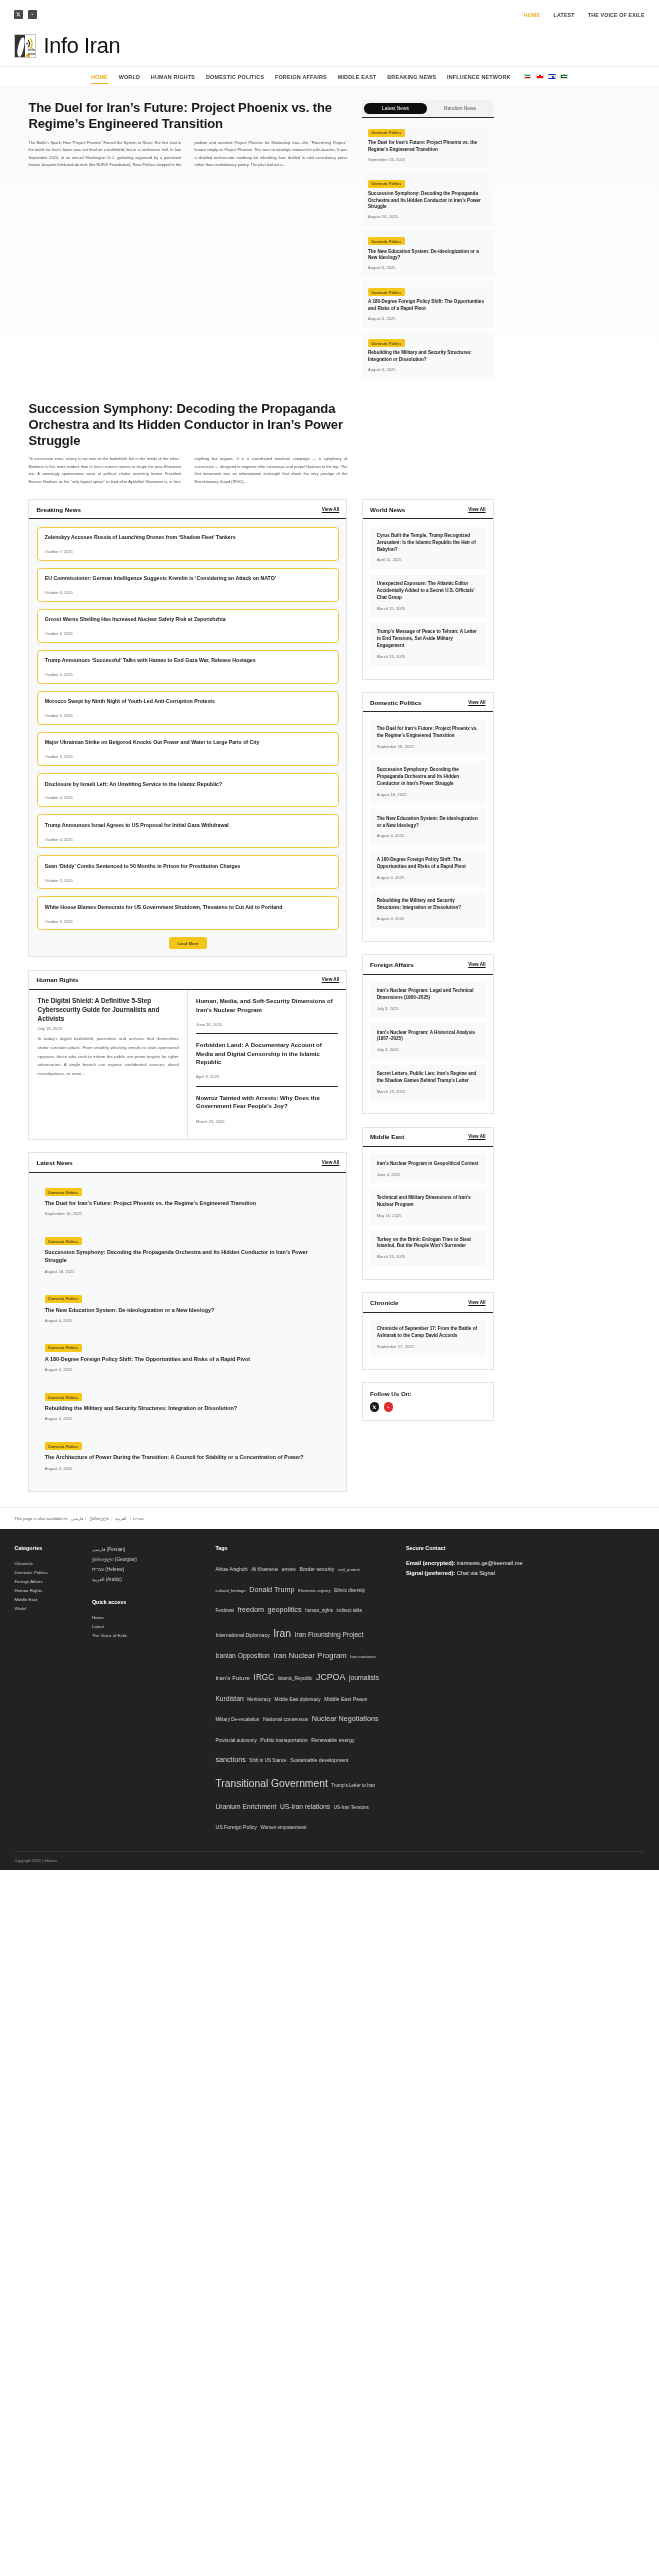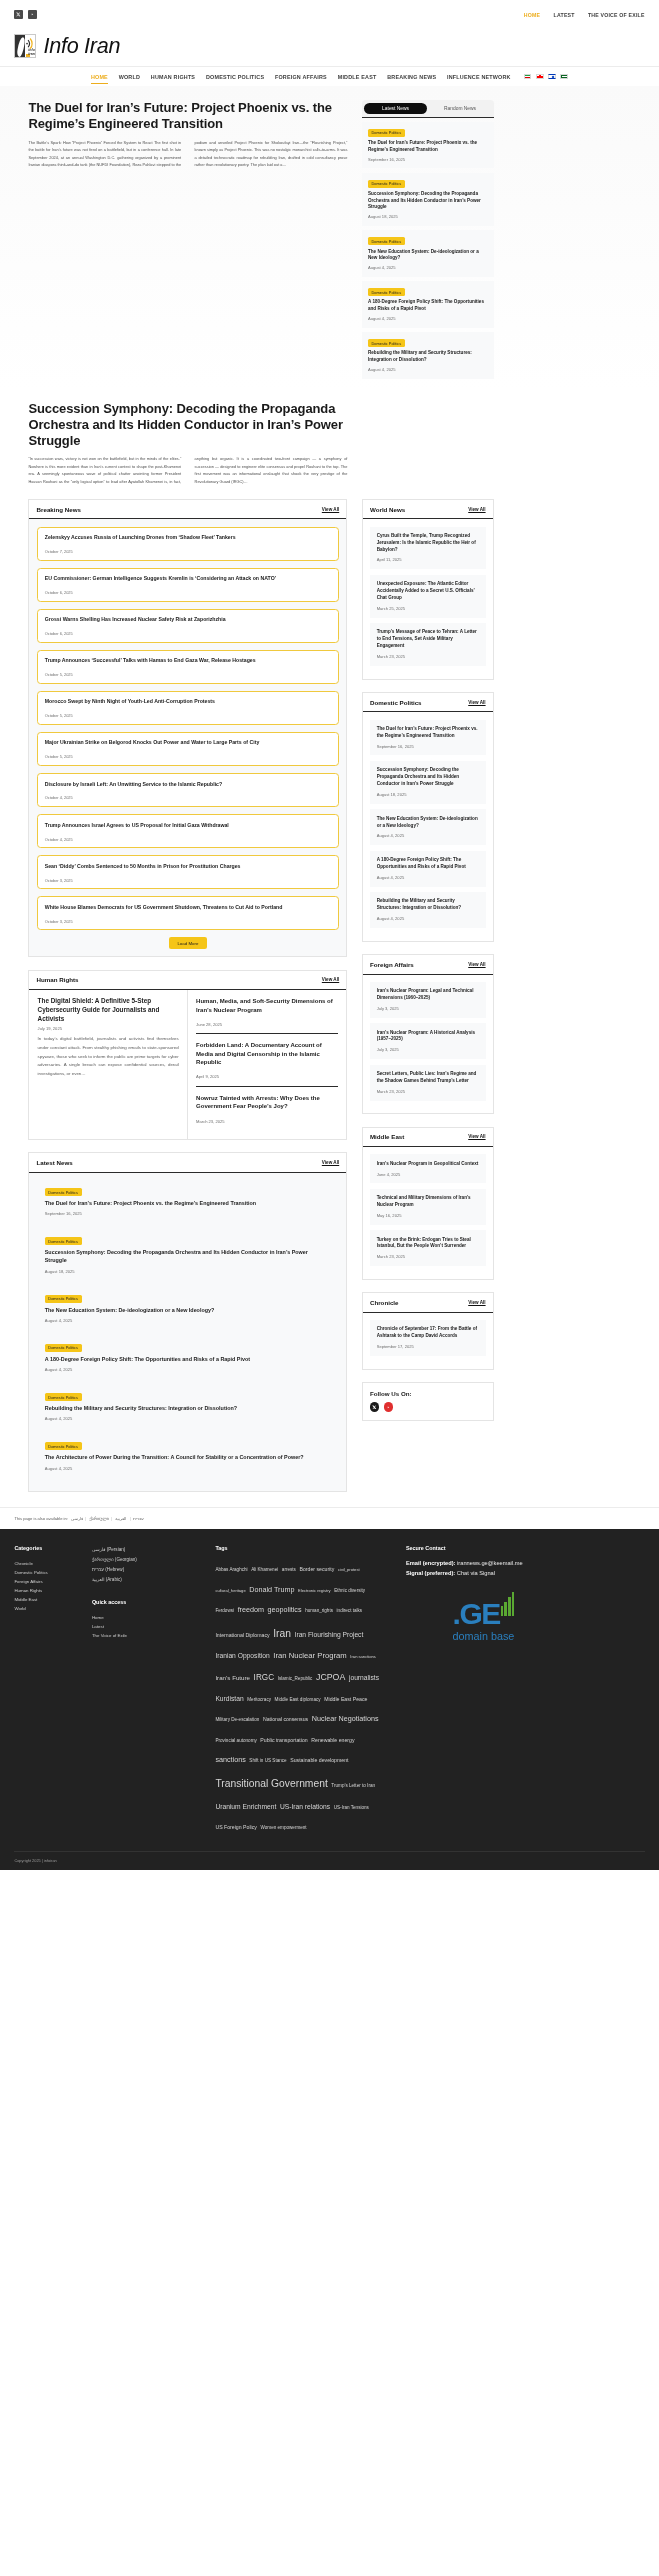--- a/index.html
+++ b/index.html
@@ -15,21 +15,21 @@
   .social { display:flex; gap:5.2px; }
   .sq { width:8.8px; height:8.8px; background:#4a4a4a; border-radius:1px;
         display:flex; align-items:center; justify-content:center; }
   .sq svg { display:block; }
   .topnav { margin-left:auto; display:flex; gap:13.4px; align-items:center;
             font-size:5.2px; letter-spacing:0.2px; font-weight:700;
             text-transform:uppercase; color:#3d3d3d; }
   .topnav .on { color:#edad1c; }
 
   
-  .masthead { padding:4.1px 14.4px 7.2px; display:flex; align-items:center; gap:7.2px;font-style:italic; }
+  .masthead { padding:4.1px 14.4px 7.2px; display:flex; align-items:center; gap:7.2px; }
   .logo-mark { width:22px; height:24px; border:0.5px solid #c9c9c9; display:flex; }
   .logo-l { width:50%; background:#333; position:relative; overflow:hidden; }
   .logo-l::before{ content:""; position:absolute; left:3.1px; top:2.1px; width:6.2px;height:19.6px;
      background:#fff; border-radius:60% 40% 50% 50%/70% 30% 70% 30%; transform:rotate(8deg);}
   .logo-r { width:50%; background:#fff; position:relative; }
   .arcs { position:absolute; left:0.5px; top:3.1px; }
   .logo-r .sub { position:absolute; bottom:0.5px; right:0.5px; font-size:3.6px;
      font-weight:700; color:#333; line-height:3.6px; text-align:right; }
   .logo-r .ybox { position:absolute; bottom:0.5px; left:1px; width:3.6px;height:3.1px;background:#f0b323; }
   .brand { font-size:21.6px; font-weight:400; letter-spacing:-0.3px; color:#111; }
@@ -561,29 +561,17 @@
     <div class="fcol c4">
       <h5>Secure Contact</h5>
       <div class="sc-line">
         <b>Email (encrypted):</b>
         <span>irannews.ge@keemail.me</span>
       </div>
       <div class="sc-line">
         <b>Signal (preferred):</b>
         <span>Chat via Signal</span>
       </div>
-      <div class="gebox">
-        <div class="ge-logo">
-          <span>.GE</span>
-          <span class="ge-bars">
-            <i style="height:9.3px"></i>
-              <i style="height:14px"></i>
-              <i style="height:18.5px"></i>
-              <i style="height:24px"></i>
-          </span>
-        </div>
-        <div class="ge-sub">domain base</div>
-      </div>
     </div>
   </div>
   <div class="copy">Copyright 2025 | infoiran</div>
 </footer>
 
 
 </body></html>

